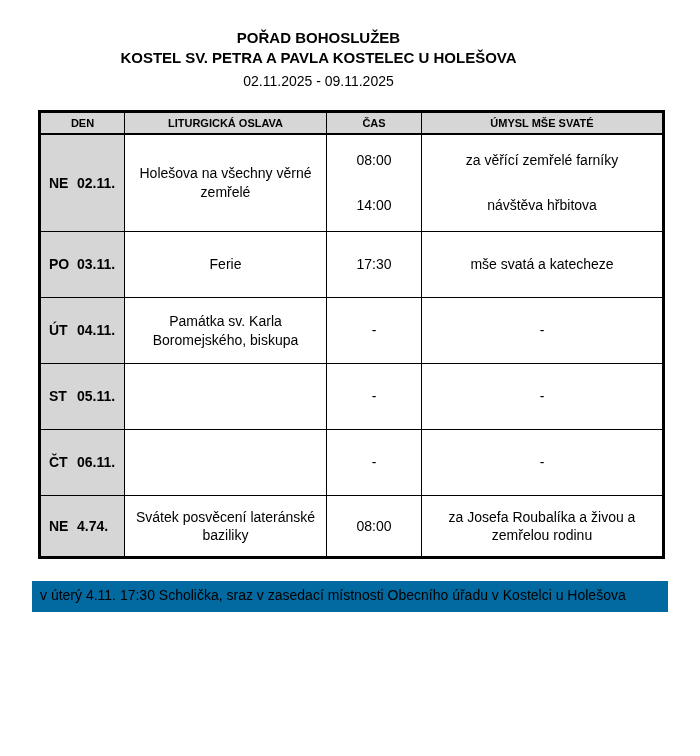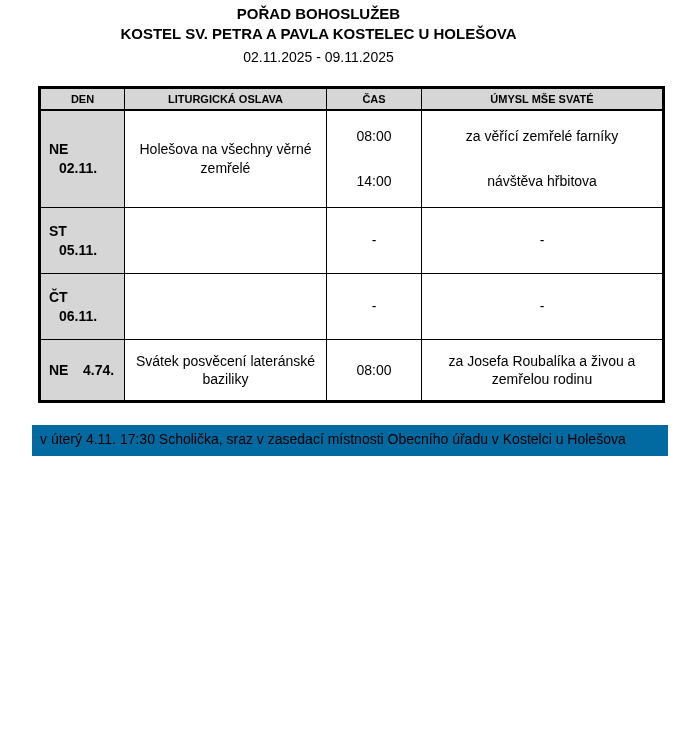--- a/index.html
+++ b/index.html
@@ -3,21 +3,21 @@
 <meta charset="utf-8">
 <style>
   * { box-sizing: border-box; }
   html, body { margin: 0; padding: 0; background: #ffffff; }
   body {
     width: 700px;
     height: 756px;
     font-family: "Liberation Sans", sans-serif;
     color: #000;
   }
-  .page { width: 637px; padding-top: 4px; }
+  .page { width: 637px; padding-top: 28px; }
 
   .header { text-align: center; line-height: 1.35; }
   .title    { font-size: 15px; font-weight: bold; }
   .subtitle { font-size: 15px; font-weight: bold; }
   .daterange{ font-size: 14px; margin-top: 3px; }
 
   table.schedule {
     border-collapse: collapse;
     table-layout: fixed;
     width: 624px;
@@ -47,21 +47,21 @@
     padding: 3px 6px;
     line-height: 1.35;
   }
   td.den {
     background: #d6d6d6;
     font-weight: bold;
     text-align: left;
     padding-left: 8px;
   }
   td.den .day { display: inline-block; min-width: 24px; }
-  td.den .date { display: inline-block; margin-left: 10px; }
+  td.den .date { display: inline-block; margin-left: 4px; }
 
   tr.r-tall   { height: 98px; }
   tr.r-normal { height: 66px; }
   tr.r-last   { height: 62px; }
 
   .stack {
     display: flex;
     flex-direction: column;
     justify-content: space-around;
     height: 90px;
@@ -116,21 +116,37 @@
           </div>
         </td>
         <td>
           <div class="stack">
             <div>za věřící zemřelé farníky</div>
             <div>návštěva hřbitova</div>
           </div>
         </td>
       </tr>
 
+      <tr class="r-normal">
+        <td class="den">
+          <span class="day">PO</span><span class="date">03.11.</span>
+        </td>
+        <td>Ferie</td>
+        <td>17:30</td>
+        <td>mše svatá a katecheze</td>
+      </tr>
 
+      <tr class="r-normal">
+        <td class="den">
+          <span class="day">ÚT</span><span class="date">04.11.</span>
+        </td>
+        <td>Památka sv. Karla Boromejského, biskupa</td>
+        <td>-</td>
+        <td>-</td>
+      </tr>
 
       <tr class="r-normal">
         <td class="den">
           <span class="day">ST</span><span class="date">05.11.</span>
         </td>
         <td></td>
         <td>-</td>
         <td>-</td>
       </tr>
 

